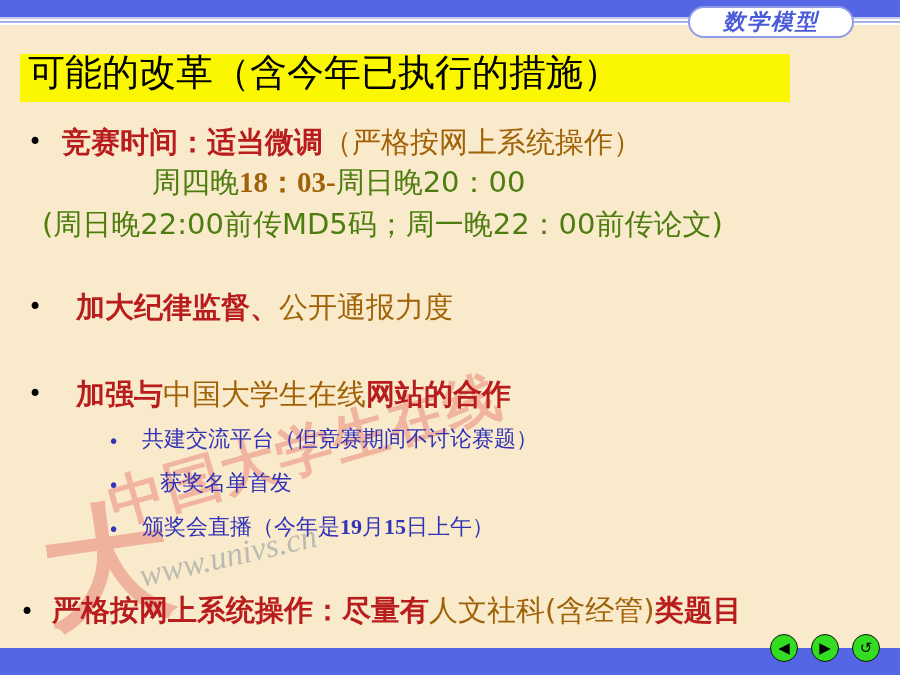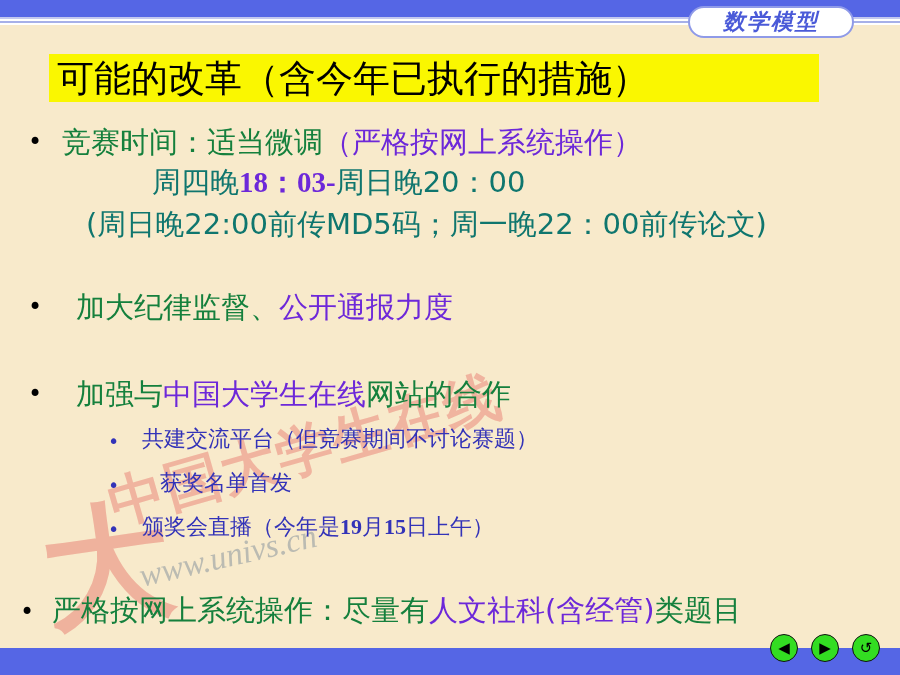--- a/index.html
+++ b/index.html
@@ -72,22 +72,21 @@
     white-space: nowrap;
   }
 
   
   .title-band {
     position: absolute;
     left: 20px; top: 54px;
     width: 770px; height: 48px;
     background: #FAF700;
     display: flex;
-    align-items: center;
-    margin-left: 29px;
+    align-items: flex-start;
   }
   .title-text {
     font-family: "DejaVu Sans", "Liberation Sans", sans-serif;
     font-size: 37px;
     font-weight: normal;
     color: #000000;
     white-space: nowrap;
     padding-left: 8px;
     line-height: 1;
   }
@@ -153,23 +152,23 @@
     position: absolute;
     font-family: "DejaVu Sans", "Liberation Sans", sans-serif;
     line-height: 1;
   }
   .l1 {
     font-family: "DejaVu Sans", "Liberation Sans", sans-serif;
     font-size: 29px;
     color: #000000;
   }
   .l1-dot { font-size: 24px; color:#000; }
-  .blue   { color: #0f766e; }
-  .red    { color: #6d28d9; }
-  .black  { color: #15803d; }
+  .blue   { color: #4d7c0f; }
+  .red    { color: #a16207; }
+  .black  { color: #b91c1c; font-weight: bold; }
   .sub {
     font-family: "DejaVu Sans", "Liberation Sans", sans-serif;
     font-size: 22px;
     color: #3333B8;
   }
   .sub-dot { font-size: 19px; color:#3333B8; }
   .serifnum { font-family: "Liberation Serif","DejaVu Serif",serif; font-weight: bold; }
 
   
   .bottom-bar {
@@ -232,21 +231,21 @@
 
     <div class="bullet-dot l1-dot" style="left:28px; top:20px;">•</div>
     <div class="line l1" style="left:62px; top:18px;">
       <span class="black">竞赛时间：适当微调</span><span class="red">（严格按网上系统操作）</span>
     </div>
 
     <div class="line l1" style="left:152px; top:58px;">
       <span class="blue">周四晚</span><span class="red serifnum">18：03-</span><span class="blue">周日晚20：00</span>
     </div>
 
-    <div class="line l1 blue" style="left:42px; top:100px;margin-left:44px;">(周日晚22:00前传MD5码；周一晚22：00前传论文)</div>
+    <div class="line l1 blue" style="left:42px; top:100px;">(周日晚22:00前传MD5码；周一晚22：00前传论文)</div>
 
     <div class="bullet-dot l1-dot" style="left:28px; top:185px;">•</div>
     <div class="line l1" style="left:76px; top:183px;">
       <span class="black">加大纪律监督、</span><span class="red">公开通报力度</span>
     </div>
 
     <div class="bullet-dot l1-dot" style="left:28px; top:272px;">•</div>
     <div class="line l1" style="left:76px; top:270px;">
       <span class="black">加强与</span><span class="red">中国大学生在线</span><span class="black">网站的合作</span>
     </div>

